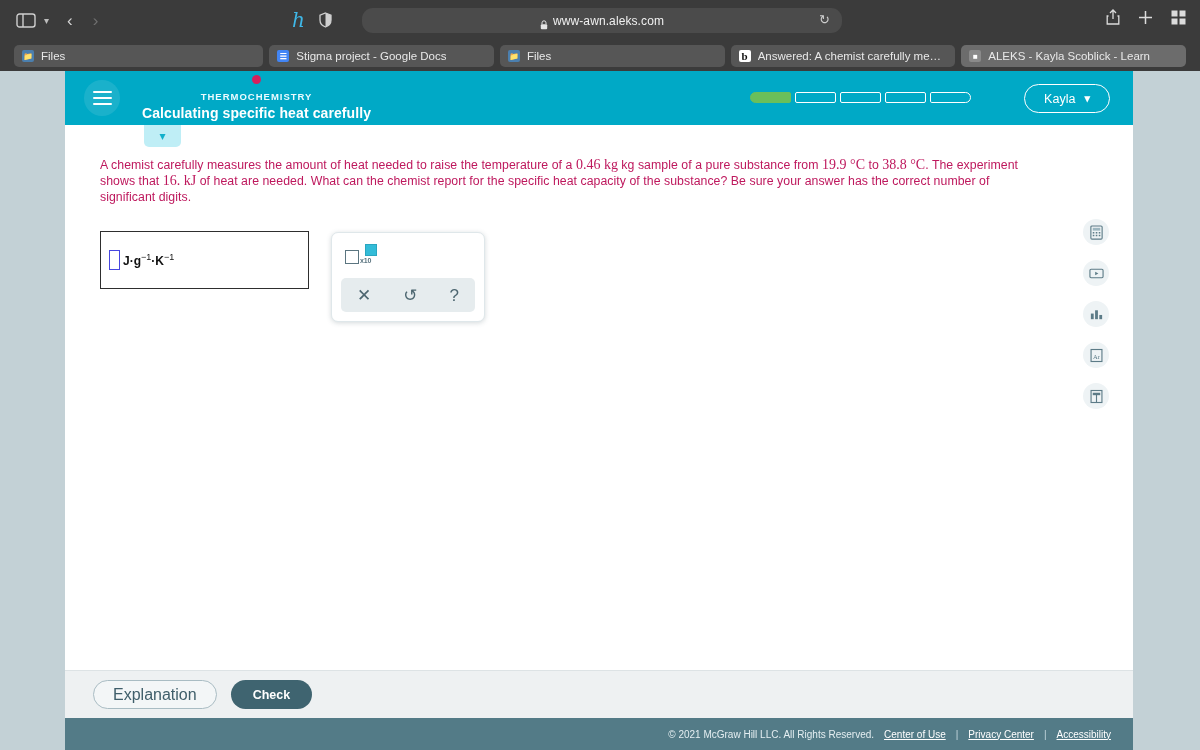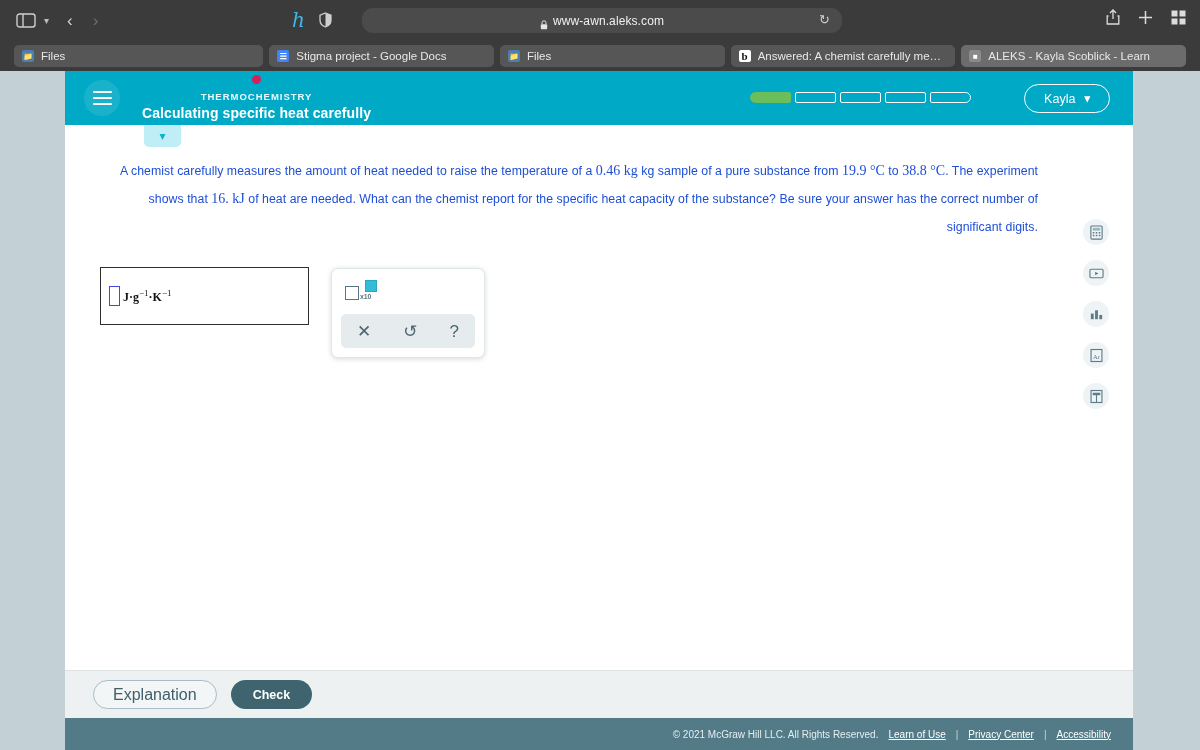--- a/index.html
+++ b/index.html
@@ -134,42 +134,41 @@
     background: #bfeef6;
     border-radius: 0 0 5px 5px;
     display:flex; align-items:center; justify-content:center;
     color:#12b0cb; font-size: 12px;
   }
 
   
   .content { position:relative; padding: 32px 40px 0 35px; }
 
   .question {
-    font-size: 12.3px; color:#1d4ed8; line-height: 28px;
+    font-size: 12.3px; color:#be185d; line-height: 16px;
     width: 938px;
     letter-spacing: .05px;
-    text-align: right;
   }
   .mathnum { font-family:"Liberation Serif", serif; font-size:14px; letter-spacing:0; }
 
   .answer-row { margin-top: 26px; display:flex; align-items:flex-start; gap: 22px; }
 
   .answer-box {
     width: 209px; height: 58px;
     border: 1.2px solid #2e2e2e;
     background:#fff;
     display:flex; align-items:center;
     padding-left: 8px;
   }
   .ans-placeholder {
     display:inline-block; width:11px; height:20px;
     border: 1.4px solid #4747e0; background:#fff;
     margin-right: 3px;
   }
-  .units { font-family:Liberation Serif, serif; font-weight:bold; font-size:12px; color:#111; }
+  .units { font-family:Liberation Sans, sans-serif; font-weight:bold; font-size:12px; color:#111; }
   .units sup { font-size: 9px; vertical-align: super; font-weight:normal; }
 
   .tool-panel {
     width: 154px; height: 90px;
     background: #ffffff;
     border: 1px solid #dfe7ea;
     border-radius: 7px;
     box-shadow: 0 1px 5px rgba(60,80,90,.22);
     position:relative;
     margin-top: 1px;
@@ -442,21 +441,21 @@
       </div>
     </div>
 
     <div class="action-bar">
       <div class="btn-explanation">Explanation</div>
       <div class="btn-check">Check</div>
     </div>
 
     <div class="footer">
       <span class="copy">© 2021 McGraw Hill LLC. All Rights Reserved.</span>
-      <a href="#">Learn of Use</a>
+      <a href="#">Center of Use</a>
       <span class="sep">|</span>
       <a href="#">Privacy Center</a>
       <span class="sep">|</span>
       <a href="#">Accessibility</a>
     </div>
 
   </div>
 </div>
 
 </body></html>

